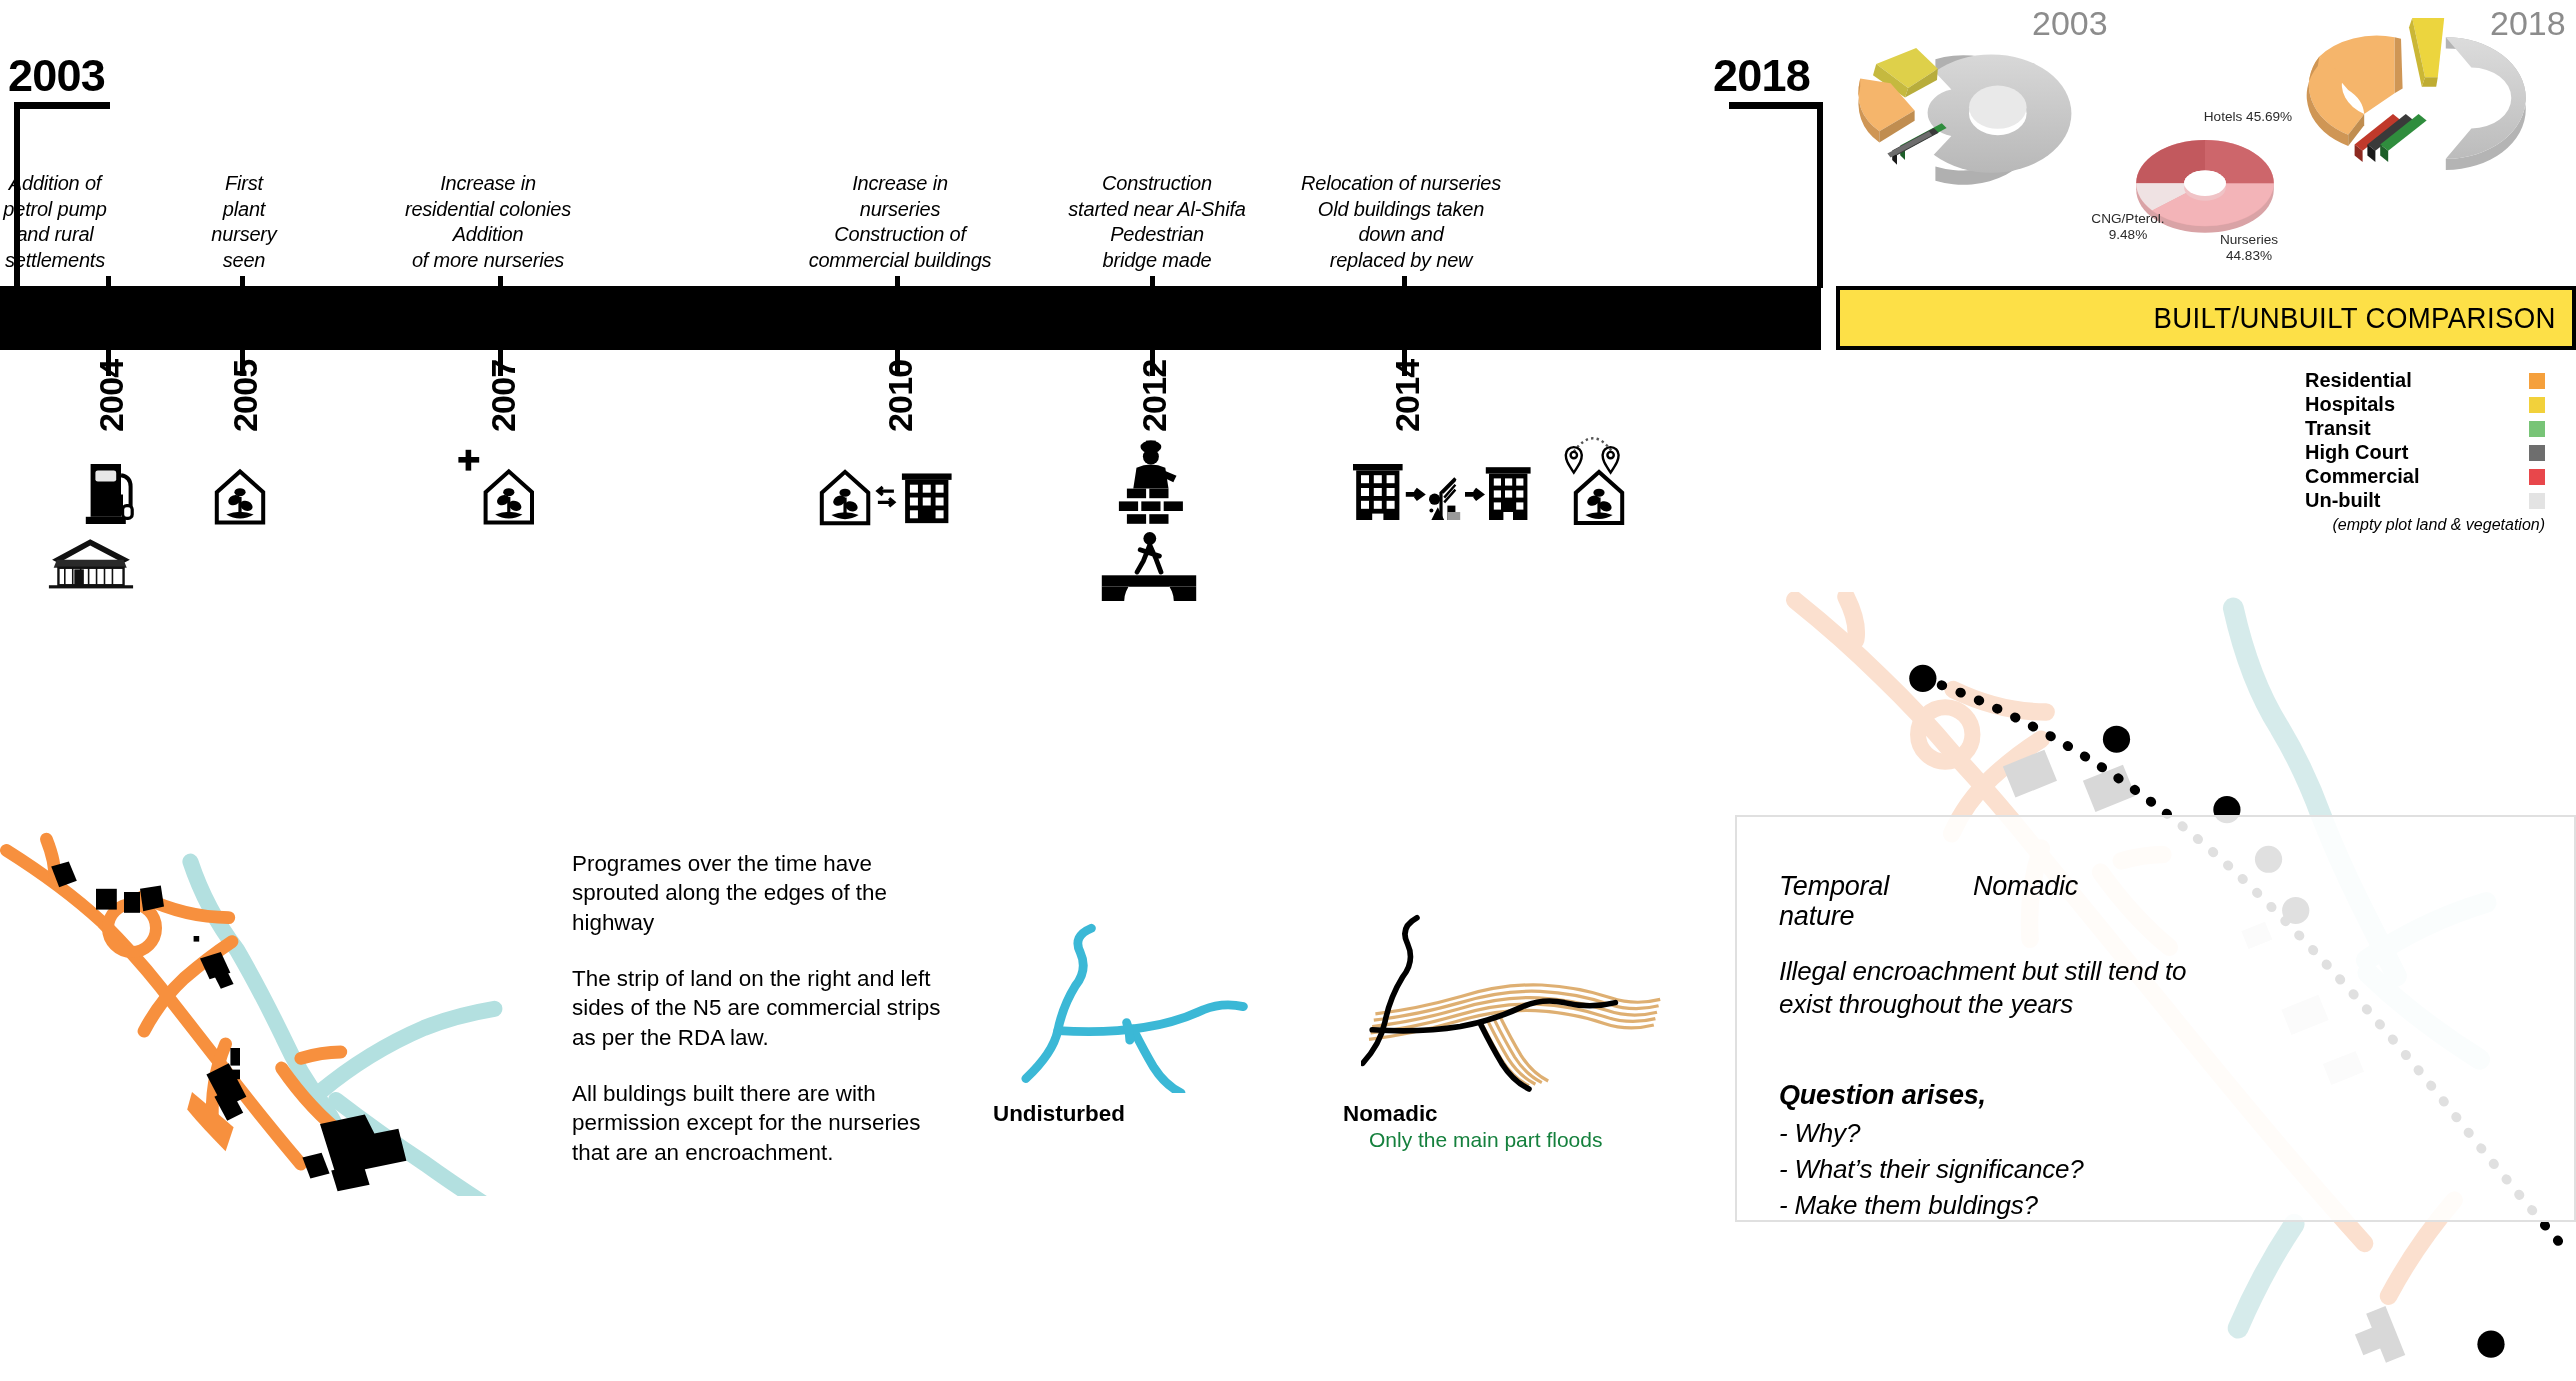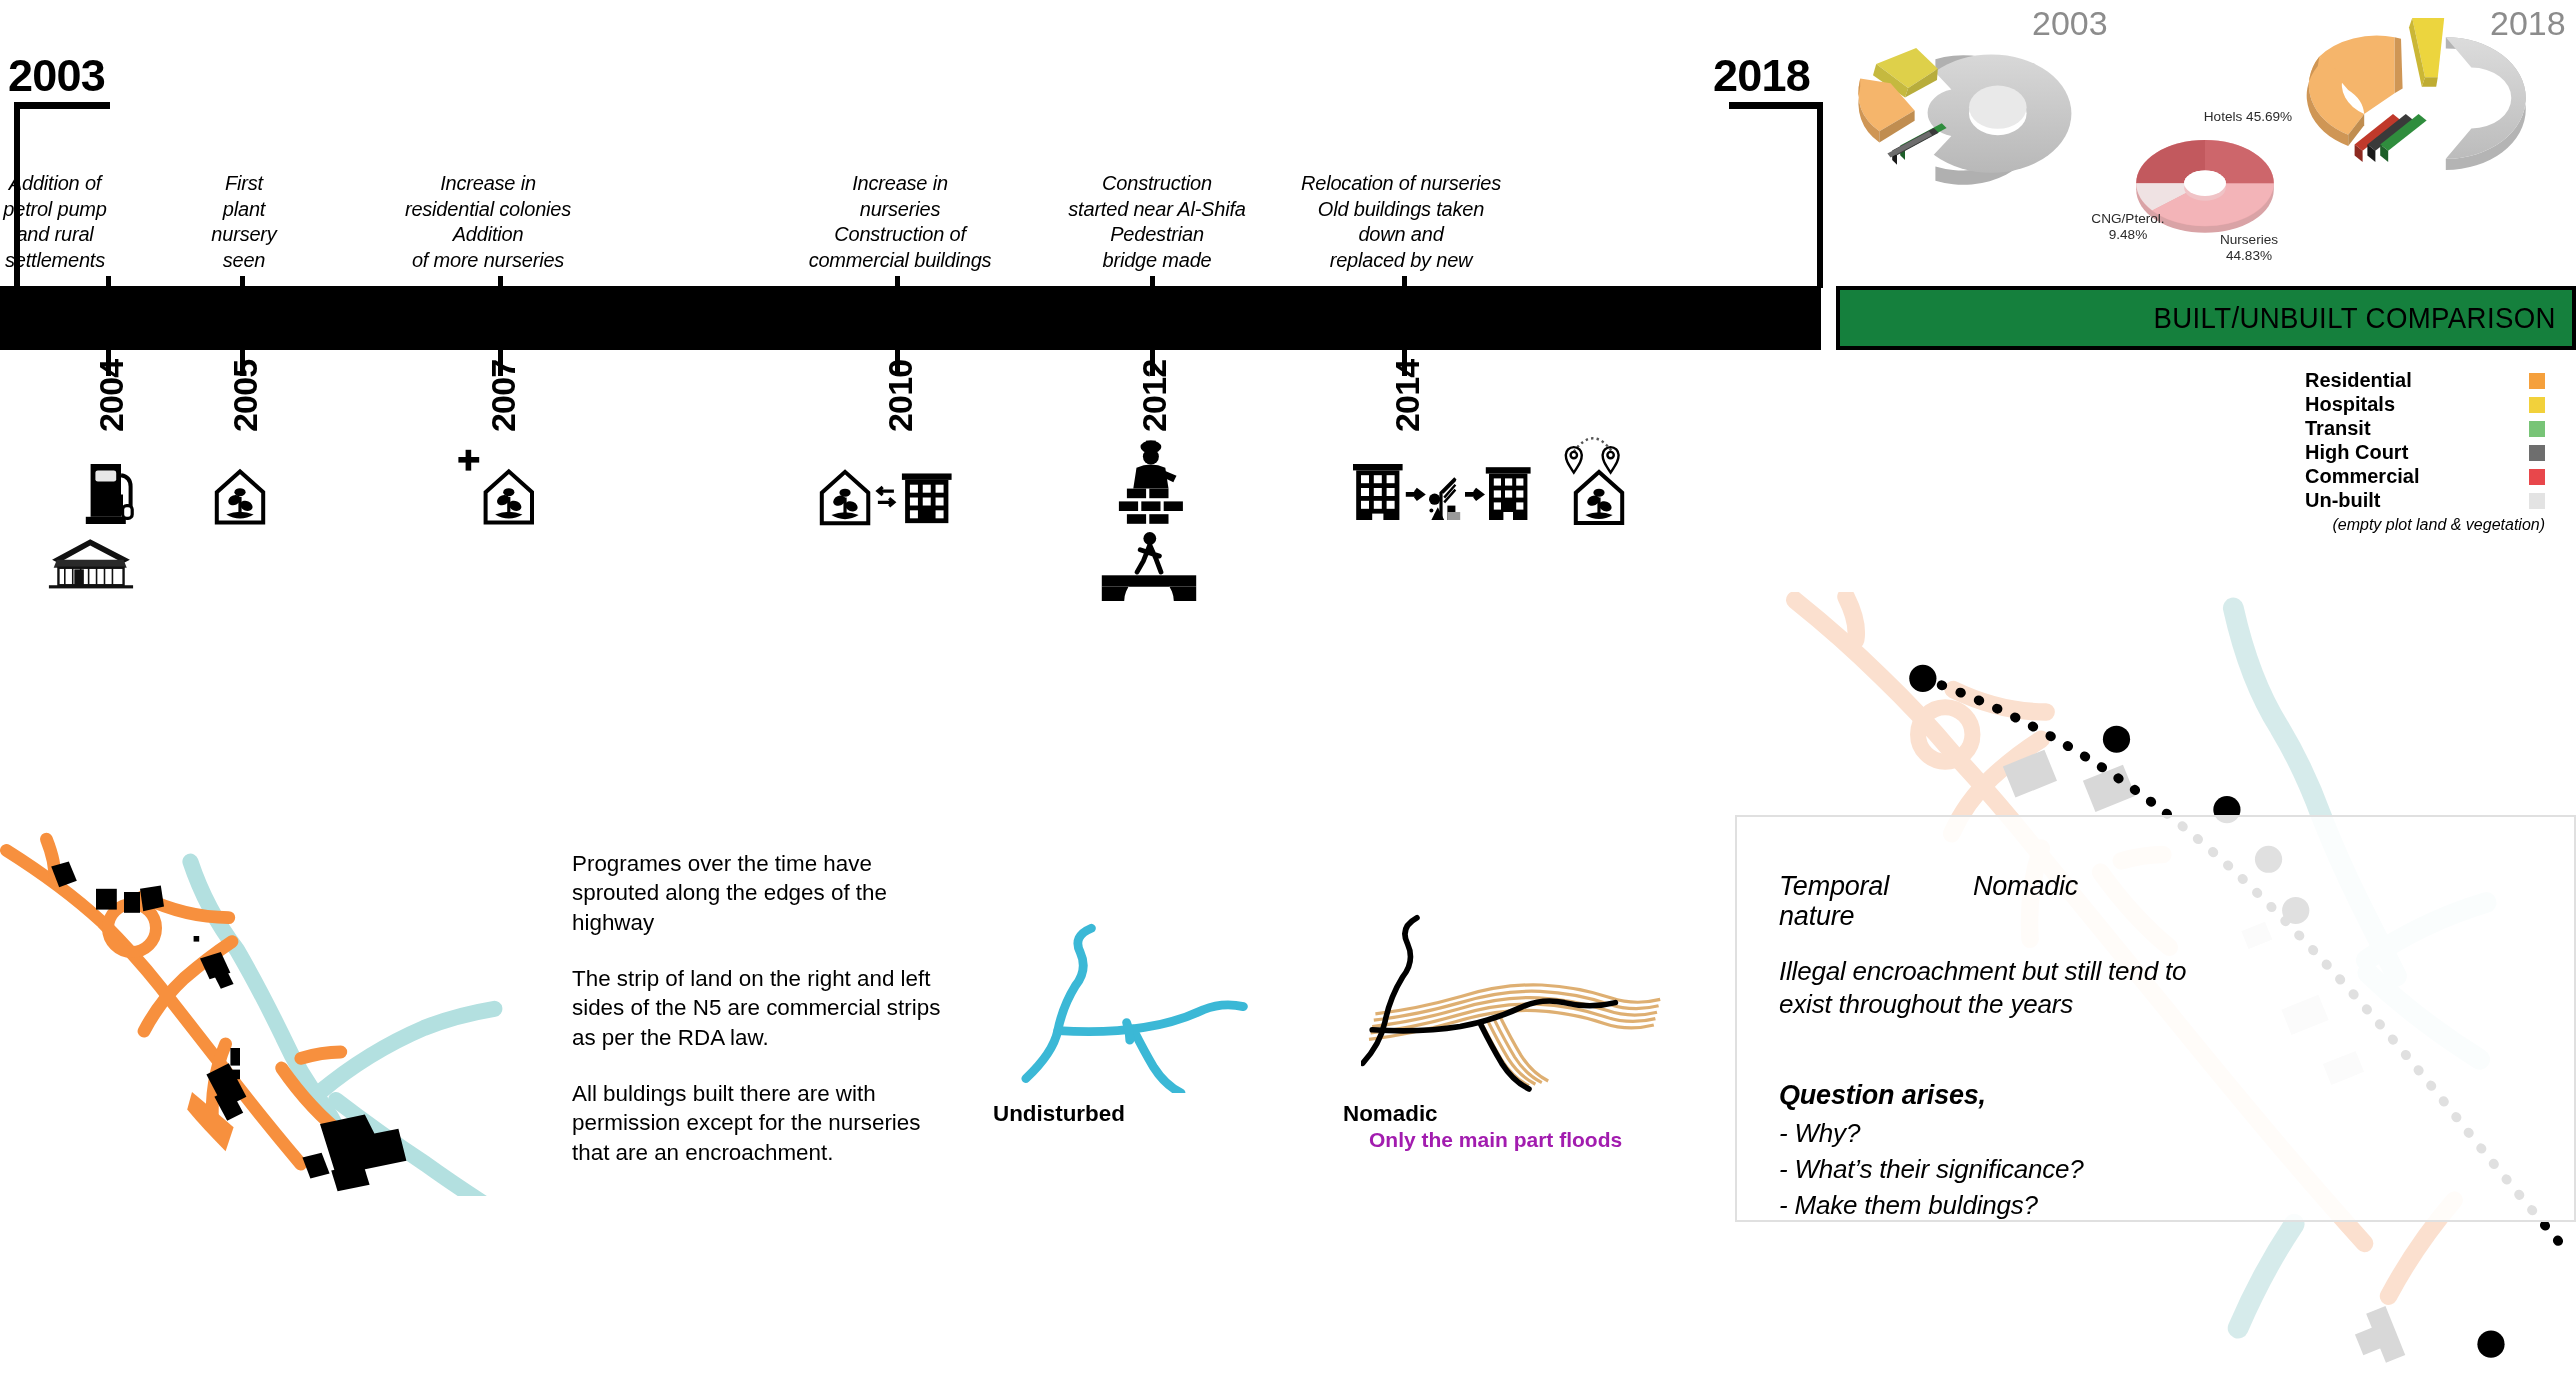--- a/index.html
+++ b/index.html
@@ -3,21 +3,21 @@
 <meta charset="utf-8">
 <style>
   html,body{margin:0;padding:0;background:#fff;}
   body{width:2576px;height:1382px;position:relative;overflow:hidden;
        font-family:"Liberation Sans","DejaVu Sans",sans-serif;color:#000;}
   .abs{position:absolute;}
 
   
   #timeline-bar{left:0;top:286px;width:1821px;height:64px;background:#000;}
   #builtunbuilt-box{left:1836px;top:286px;width:740px;height:64px;
-      background:#15803d;border:4px solid #000;box-sizing:border-box;
+      background:#fde047;border:4px solid #000;box-sizing:border-box;
       display:flex;align-items:center;justify-content:flex-end;}
   #builtunbuilt-box span{font-size:30px;letter-spacing:0.4px;padding-right:17.6px;
       font-weight:400;font-stretch:condensed;transform:scaleX(.92);transform-origin:right center;}
 
   
   #bracket-2003{left:14.4px;top:102px;width:96px;height:186px;
       border-left:6.4px solid #000;border-top:7.2px solid #000;box-sizing:border-box;}
   #label-2003{left:8px;top:50px;font-size:45px;font-weight:700;letter-spacing:-0.8px;}
   
   #bracket-2018{left:1729px;top:102px;width:94px;height:186px;
@@ -36,21 +36,21 @@
   .year-label{font-size:34px;font-weight:700;letter-spacing:-0.8px;
       transform:rotate(-90deg);transform-origin:left top;white-space:nowrap;}
 
   
   #paragraph-block{left:572px;top:849px;width:376px;font-size:22.4px;line-height:1.31;}
   #paragraph-block p{margin:0 0 27px 0;}
 
   
   #undisturbed-label{left:993px;top:1101px;font-size:22.4px;font-weight:700;text-align:center;}
   #polluted-label{left:1343px;top:1101px;font-size:22.4px;font-weight:700;}
-  #polluted-sub{left:1369px;top:1128px;font-size:21px;font-stretch:condensed;color:#a21caf;font-weight:bold;}
+  #polluted-sub{left:1369px;top:1128px;font-size:21px;font-stretch:condensed;color:#15803d;}
 
   
   #question-box{left:1735px;top:815px;width:841px;height:407px;
       border:2.4px solid #e0e0e0;box-sizing:border-box;background:rgba(255,255,255,.88);}
   #question-box .qtxt{position:absolute;font-style:italic;font-stretch:condensed;
       letter-spacing:-0.2px;}
   .q-temporal{left:42px;top:54px;font-size:27px;line-height:1.12;}
   .q-nomadic{left:236px;top:54px;font-size:27px;}
   .q-illegal{left:42px;top:138px;font-size:26px;line-height:1.25;width:432px;}
   .q-arises{left:42px;top:263px;font-size:27px;font-weight:700;}

